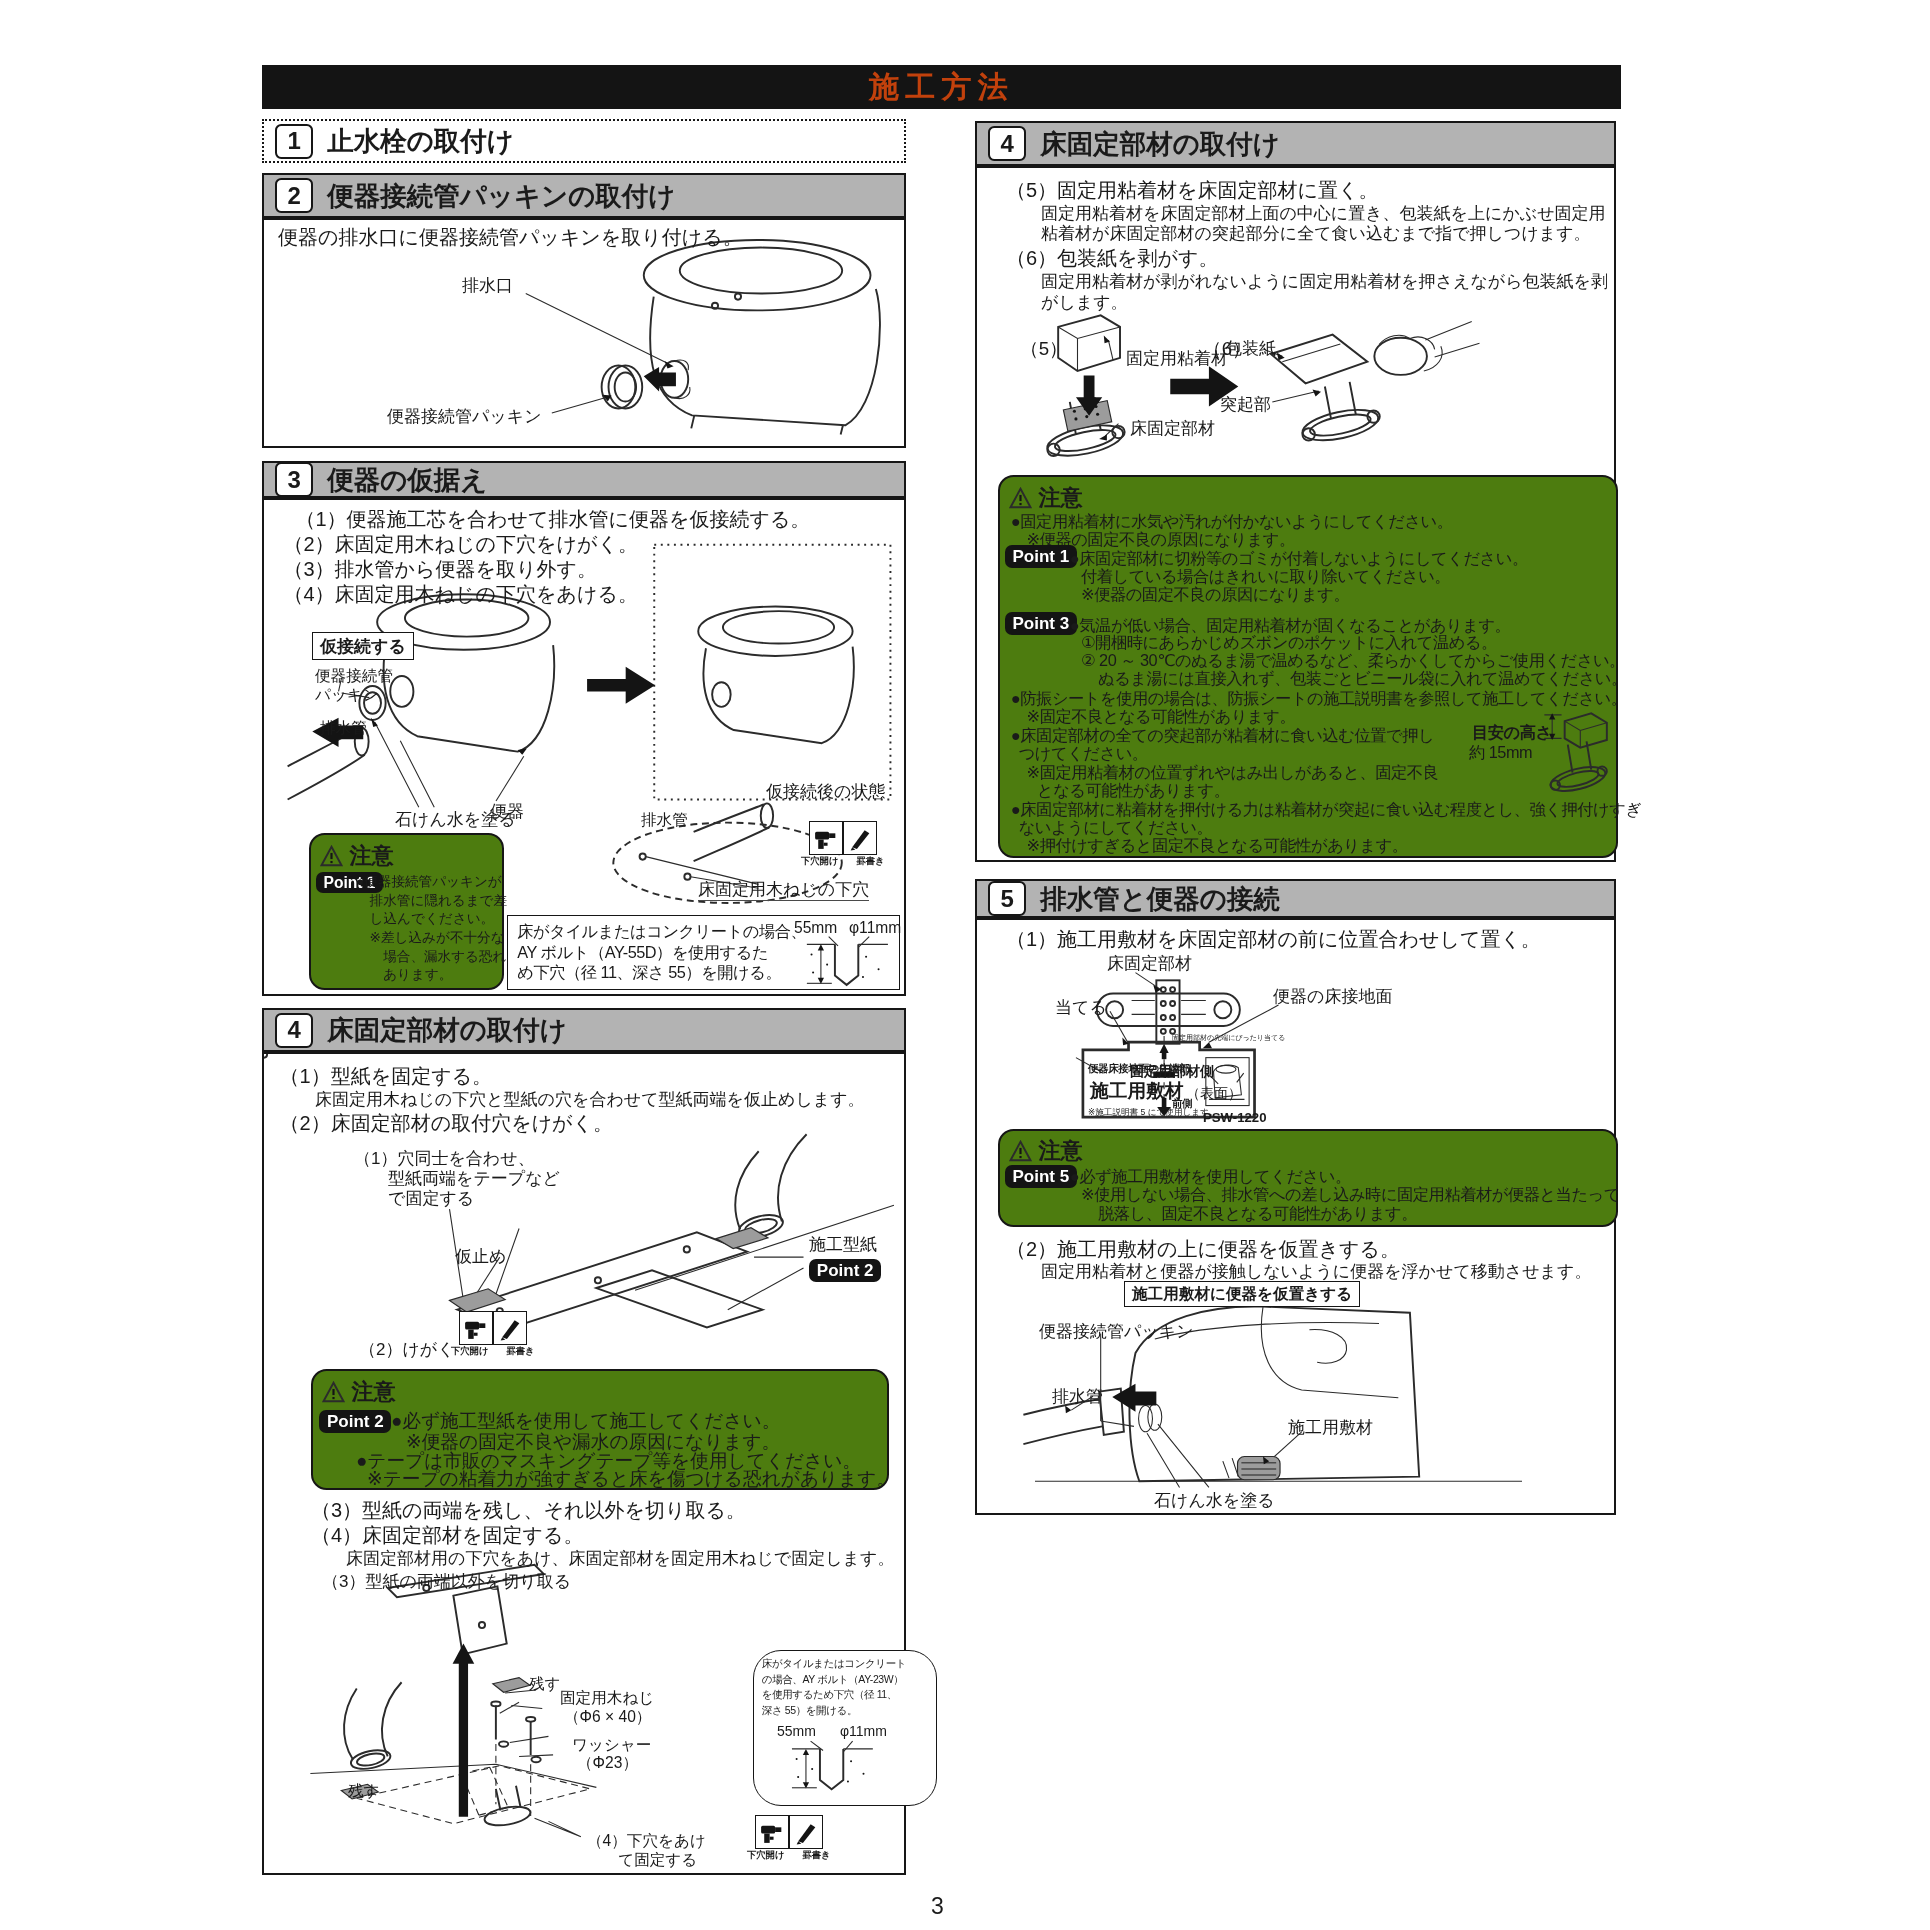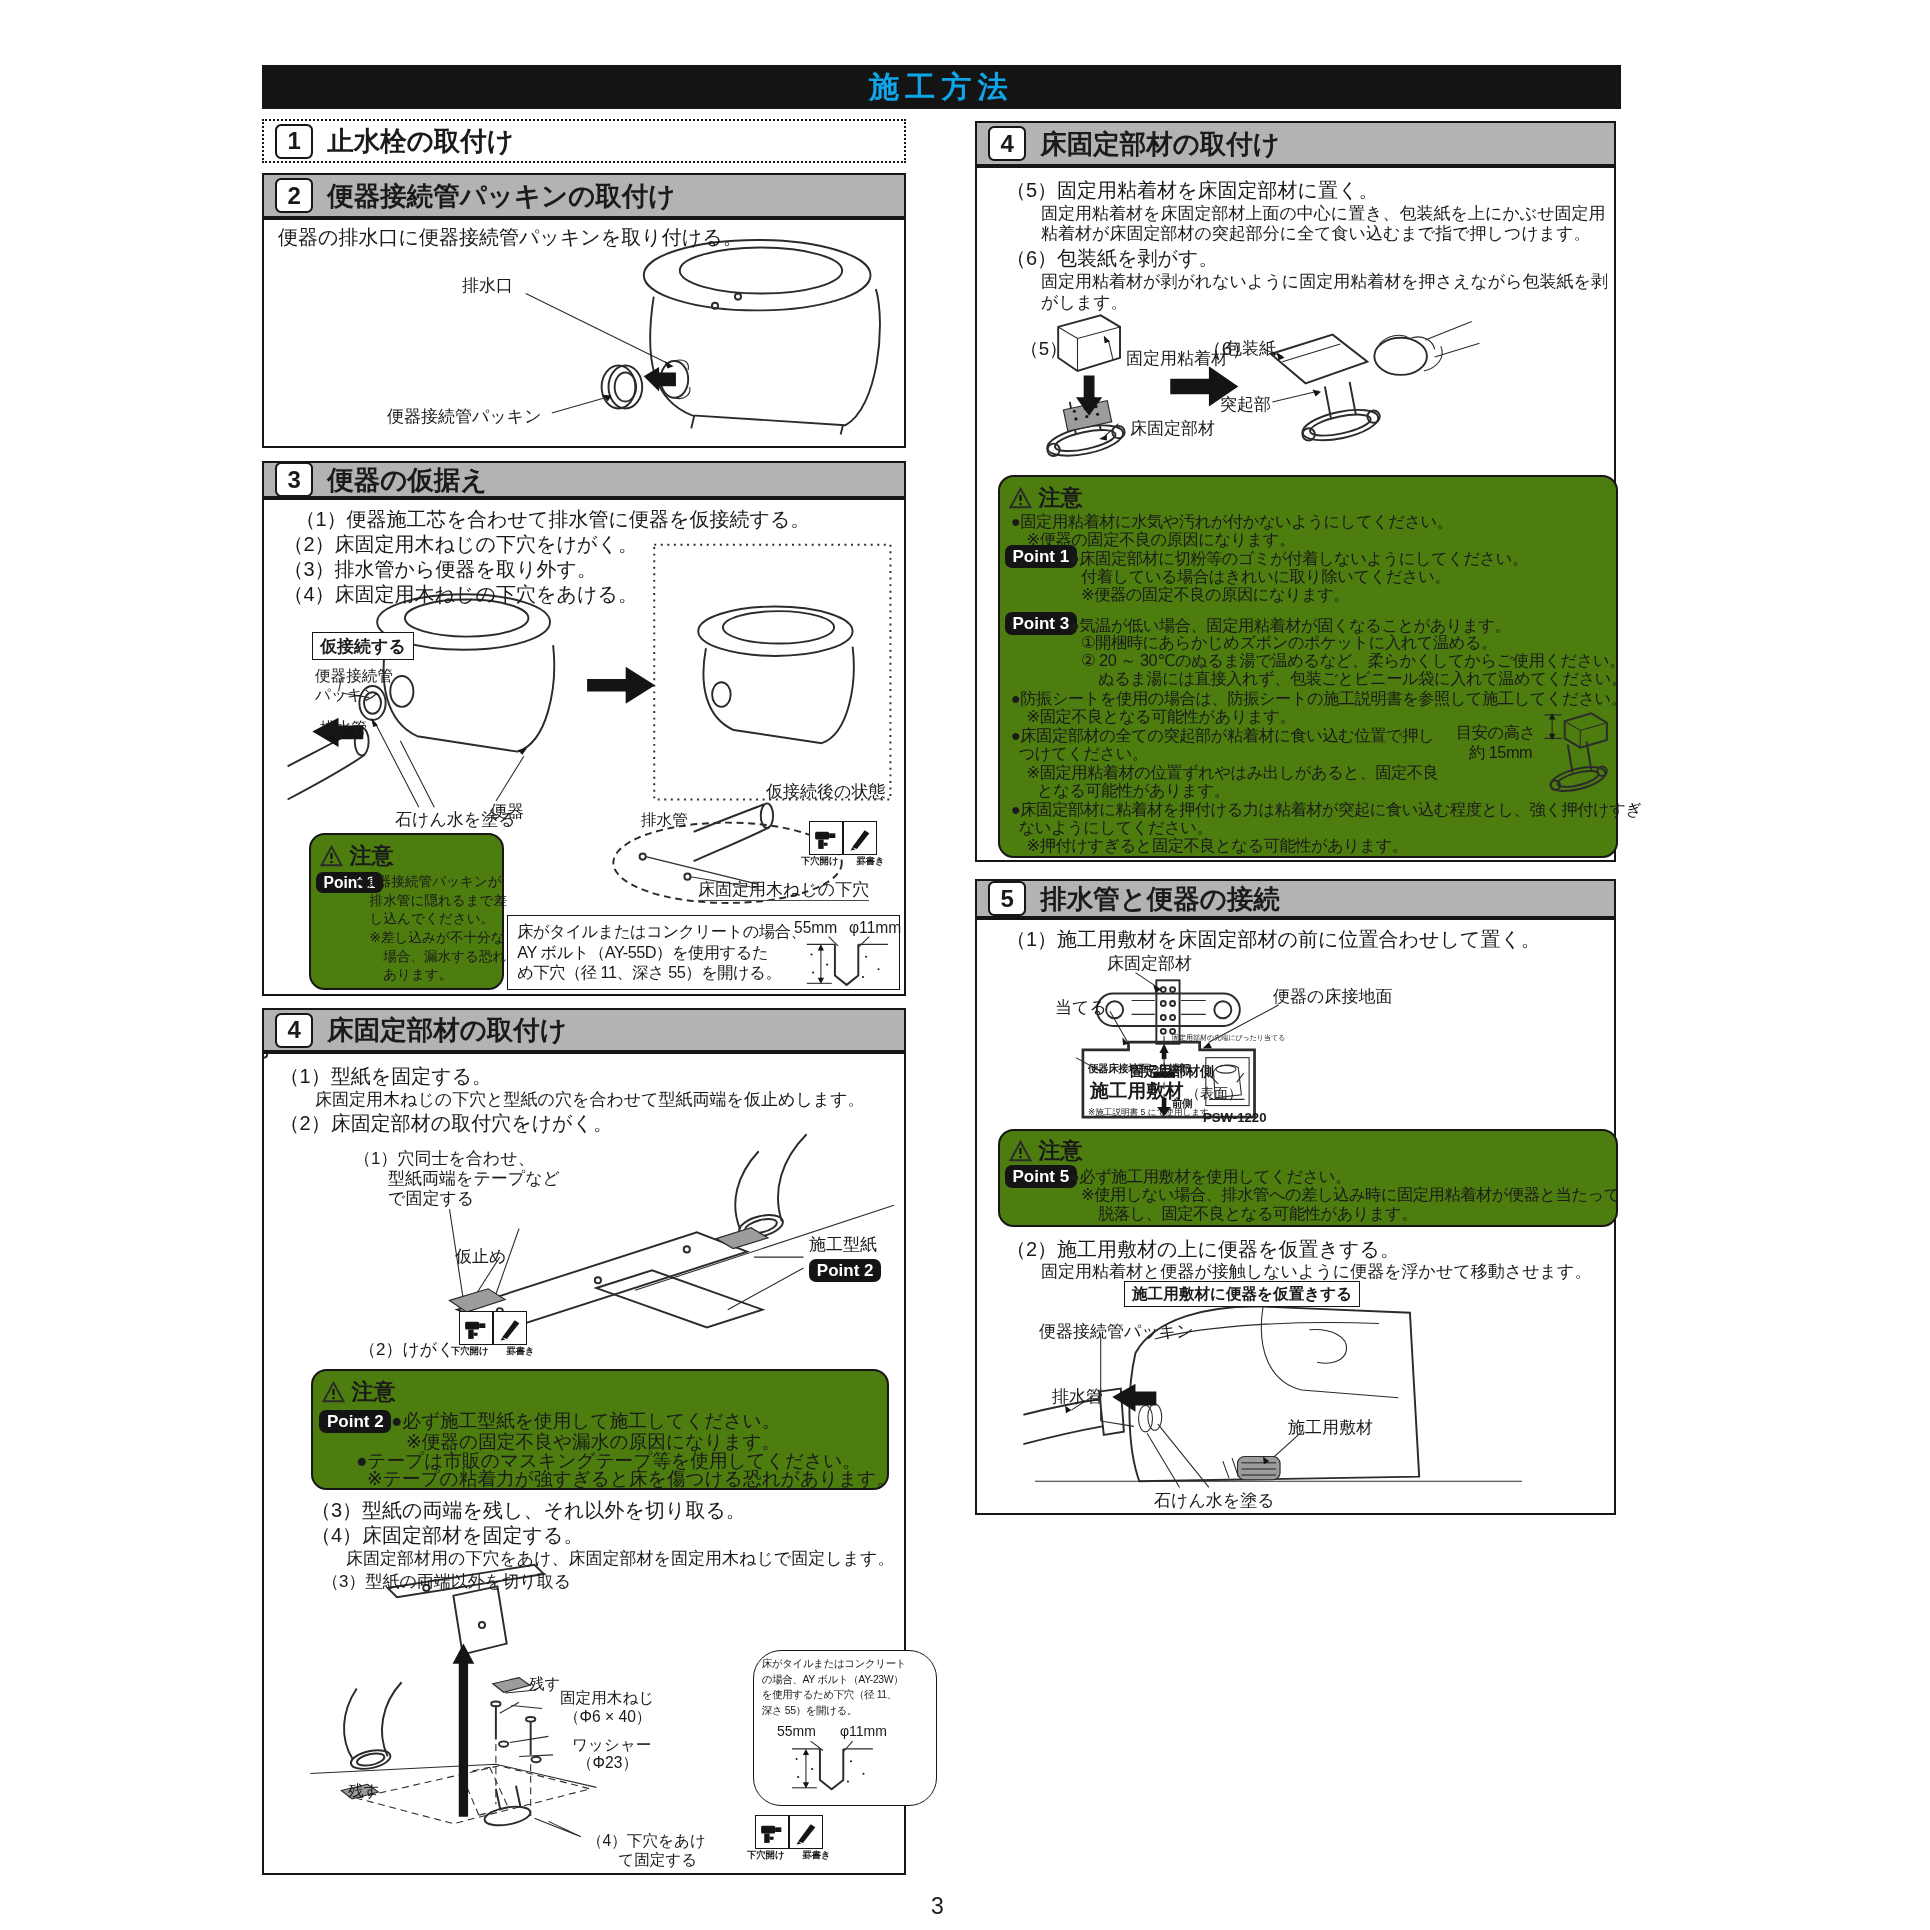--- a/index.html
+++ b/index.html
@@ -1,18 +1,18 @@
 <!DOCTYPE html>
 <html style="font-size:12.5px"><head>
 <meta charset="utf-8">
 <style>
   html,body{margin:0;padding:0;}
   body{width:1930px;height:1930px;position:relative;background:#ffffff;
        font-family:"Liberation Sans","DejaVu Sans",sans-serif;color:#1a1a1a;}
-  .hdr{position:absolute;left:262px;top:65px;width:1359px;height:44px;background:#141414;color:#0ea5e9;
+  .hdr{position:absolute;left:262px;top:65px;width:1359px;height:44px;background:#141414;color:#c2410c;
        display:flex;align-items:center;justify-content:center;font-size:30px;font-weight:bold;letter-spacing:6.2px;}
   .sec-head{position:absolute;background:#b3b3b3;border:2.3px solid #161616;box-sizing:border-box;
        display:flex;align-items:center;padding-left:11px;gap:14px;}
   .sec-head.dotted{background:#fff;border:2.3px dotted #161616;}
   .badge{background:#fff;border:2.3px solid #161616;border-radius:6.2px;min-width:28px;height:31px;
        display:flex;align-items:center;justify-content:center;font-weight:bold;font-size:24px;padding:0 3.1px;}
   .sec-title{font-size:26.5px;font-weight:bold;}
   .sec-body{position:absolute;border:2.3px solid #161616;box-sizing:border-box;background:#fff;}
   .txt{position:absolute;white-space:pre;line-height:1.18;}
   .t26{font-size:20px;}.t24{font-size:18.7px;}.t22{font-size:17px;}
@@ -429,21 +429,21 @@
     <div class="txt t21" style="left:98px;top:192px;">ぬるま湯には直接入れず、包装ごとビニール袋に入れて温めてください。</div>
     <div class="txt t21" style="left:11px;top:212px;">●防振シートを使用の場合は、防振シートの施工説明書を参照して施工してください。</div>
     <div class="txt t21" style="left:26.5px;top:230px;">※固定不良となる可能性があります。</div>
     <div class="txt t21" style="left:11px;top:249px;">●床固定部材の全ての突起部が粘着材に食い込む位置で押し</div>
     <div class="txt t21" style="left:18.7px;top:267px;">つけてください。</div>
     <div class="txt t21" style="left:26.5px;top:286px;">※固定用粘着材の位置ずれやはみ出しがあると、固定不良</div>
     <div class="txt t21" style="left:37px;top:304px;">となる可能性があります。</div>
     <div class="txt t21" style="left:11px;top:323px;">●床固定部材に粘着材を押付ける力は粘着材が突起に食い込む程度とし、強く押付けすぎ</div>
     <div class="txt t21" style="left:18.7px;top:341px;">ないようにしてください。</div>
     <div class="txt t21" style="left:26.5px;top:359px;">※押付けすぎると固定不良となる可能性があります。</div>
-    <div class="txt t21" style="left:456px;top:246px;">目安の高さ</div>
+    <div class="txt t21" style="left:472px;top:246px;font-weight:bold;">目安の高さ</div>
     <div class="txt t21" style="left:469px;top:266px;">約 15mm</div>
     <svg style="position:absolute;left:535px;top:230px;" width="82" height="90" viewBox="0 0 105 115">
       <g class="ln">
         <path d="M38,18 L72,8 L92,20 L92,42 L58,52 L38,40 Z"></path>
         <path d="M38,18 L58,30 L92,20 M58,30 L58,52" class="thin"></path>
         <ellipse cx="55" cy="92" rx="36" ry="13" transform="rotate(-14 55 92)"></ellipse>
         <ellipse cx="55" cy="92" rx="27" ry="8" transform="rotate(-14 55 92)"></ellipse>
         <path d="M42,48 L48,84 M66,44 L72,80"></path>
         <circle cx="26" cy="100" r="6"></circle>
           <circle cx="86" cy="82" r="6"></circle>

